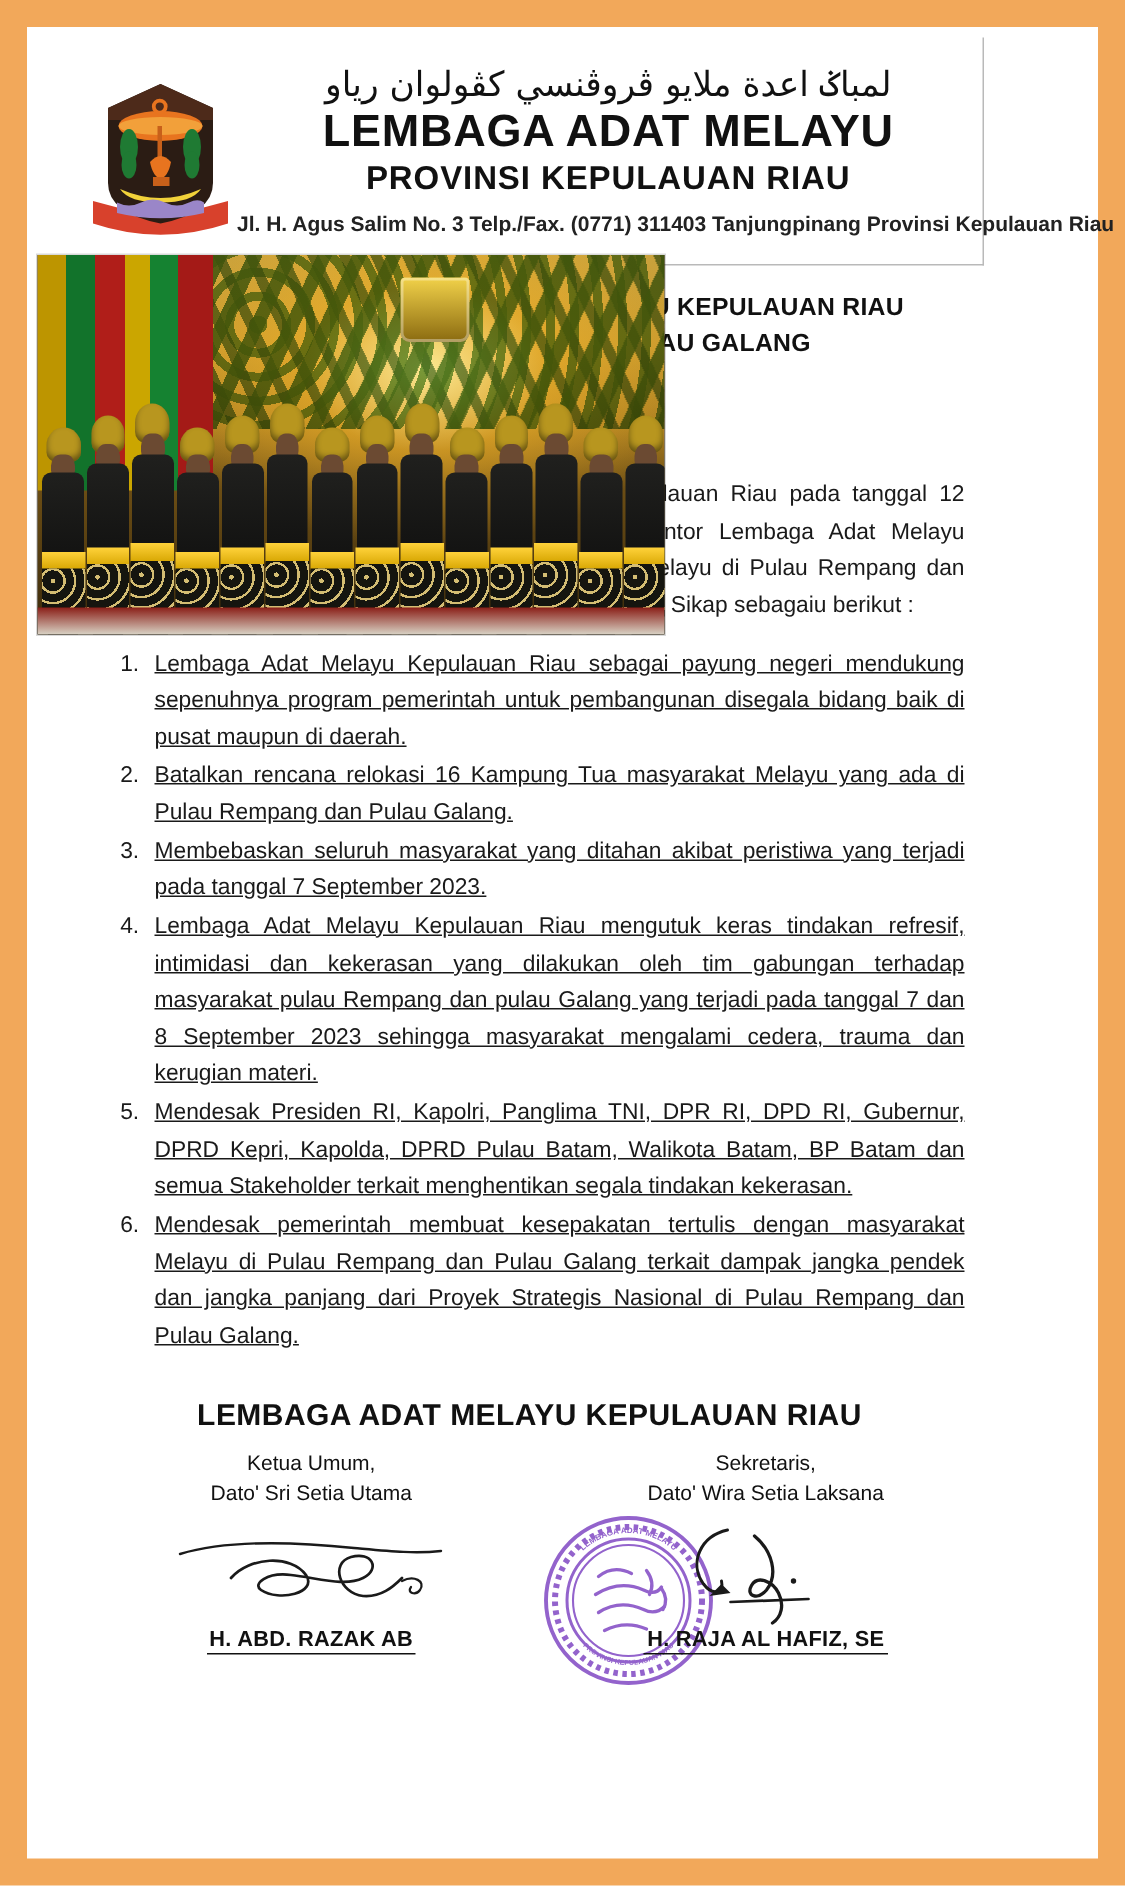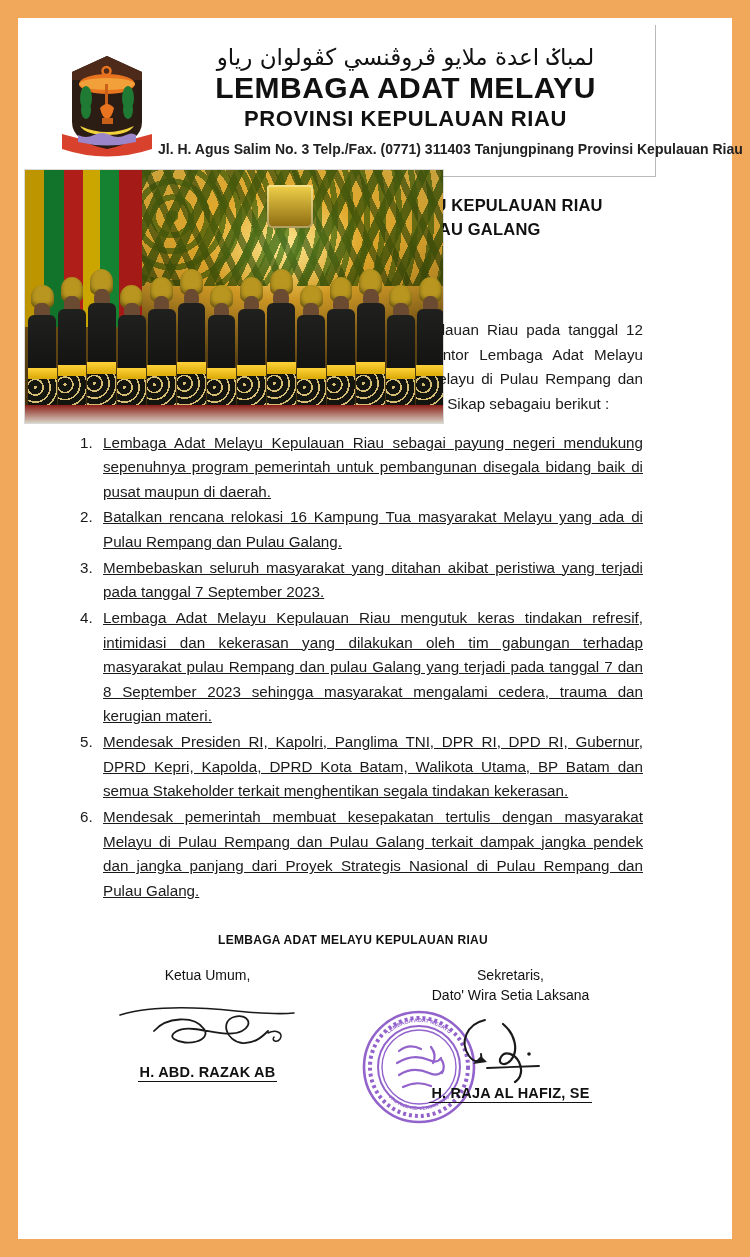--- a/index.html
+++ b/index.html
@@ -90,21 +90,21 @@
     text-align:justify; text-justify:inter-word; margin:0;
   }
   ol.points {
     margin:14px 0 0 0; padding-left:34px; font-size:15.2px;
     line-height:1.62; color:#1a1a1a;
   }
   ol.points > li { text-align:justify; text-justify:inter-word; padding-left:6px; margin-bottom:1px;text-decoration:underline; }
 
   .closing {
     margin-top:30px; text-align:center;
-    font-size:12px; font-weight:bold; letter-spacing:.3px; color:#111;
+    font-size:20px; font-weight:bold; letter-spacing:.3px; color:#111;
   }
 
   
   .sig-area { position:absolute; left:45px; top:947px; width:580px; height:195px; }
   .sig-col { position:absolute; top:0; width:245px; text-align:center; }
   .sig-left { left:22px; }
   .sig-right { right:10px; }
   .sig-role { font-size:14px; color:#111; line-height:1.45; }
   .sig-draw { position:relative; height:72px; margin-top:6px; }
   .sig-name {
@@ -168,21 +168,21 @@
   </div>
 
   <div class="body-wrap">
     <p class="para">Berdasarkan hasil rapat Lembaga Adat Melayu Kepulauan Riau pada tanggal 12 September 2023 Miladiah yang dilaksanakan di Kantor Lembaga Adat Melayu Kepulauan Riau tentang permasalahan masyarakat Melayu di Pulau Rempang dan Pulau Galang, maka Lembaga Adat Melayu Menyatakan Sikap sebagaiu berikut :</p>
 
     <ol class="points">
       <li>Lembaga Adat Melayu Kepulauan Riau sebagai payung negeri mendukung sepenuhnya program pemerintah untuk pembangunan disegala bidang baik di pusat maupun di daerah.</li>
       <li>Batalkan rencana relokasi 16 Kampung Tua masyarakat  Melayu yang ada di Pulau Rempang dan Pulau Galang.</li>
       <li>Membebaskan seluruh masyarakat yang ditahan akibat peristiwa yang terjadi pada tanggal 7 September 2023.</li>
       <li>Lembaga Adat Melayu Kepulauan Riau mengutuk keras  tindakan refresif,  intimidasi dan kekerasan yang  dilakukan oleh tim gabungan terhadap masyarakat pulau Rempang dan pulau Galang yang terjadi pada tanggal 7 dan 8 September 2023 sehingga masyarakat mengalami  cedera, trauma dan kerugian materi.</li>
-      <li>Mendesak  Presiden RI, Kapolri, Panglima TNI, DPR RI, DPD RI, Gubernur, DPRD Kepri, Kapolda, DPRD Kota Batam, Walikota Utama, BP Batam  dan semua Stakeholder terkait menghentikan segala  tindakan kekerasan.</li>
+      <li>Mendesak  Presiden RI, Kapolri, Panglima TNI, DPR RI, DPD RI, Gubernur, DPRD Kepri, Kapolda, DPRD Pulau Batam, Walikota Batam, BP Batam  dan semua Stakeholder terkait menghentikan segala  tindakan kekerasan.</li>
       <li>Mendesak pemerintah membuat kesepakatan tertulis dengan masyarakat Melayu di Pulau Rempang dan Pulau Galang terkait dampak jangka pendek dan jangka panjang dari Proyek Strategis Nasional di Pulau Rempang dan Pulau Galang.</li>
     </ol>
 
     <div class="closing">LEMBAGA ADAT MELAYU KEPULAUAN RIAU</div>
   </div>
 
   <div class="photo">
     <div class="ph-wall"></div>
     <div class="ph-orn"></div>
     <div class="ph-drape"></div>
@@ -301,20 +301,21 @@
           <div class="ph-legs"></div>
         </div>
       </div>
     <div class="ph-floor"></div>
   </div>
 
   <div class="sig-area">
 
     <div class="sig-col sig-left">
       <div class="sig-role">Ketua Umum,</div>
+      <div class="sig-role">Dato' Sri Setia Utama</div>
       <div class="sig-draw">
         <svg viewBox="0 0 200 72" width="200" height="72" style="margin:0 auto;">
           <path d="M12 24 C45 14, 90 16, 128 20 C150 22, 168 24, 186 22" fill="none" stroke="#1a1a1a" stroke-width="1.6" stroke-linecap="round"></path>
           <path d="M46 40 C58 26, 86 24, 96 38 C104 50, 78 56, 66 48
                    C60 44, 70 36, 86 38 C104 40, 122 46, 134 40
                    C146 34, 140 22, 126 26 C112 30, 118 50, 134 52
                    C146 53, 154 46, 160 40" fill="none" stroke="#1a1a1a" stroke-width="1.8" stroke-linecap="round" stroke-linejoin="round"></path>
           <path d="M160 42 C168 38, 176 42, 172 48 C169 52, 163 50, 166 46" fill="none" stroke="#1a1a1a" stroke-width="1.5" stroke-linecap="round"></path>
         </svg>
       </div>

